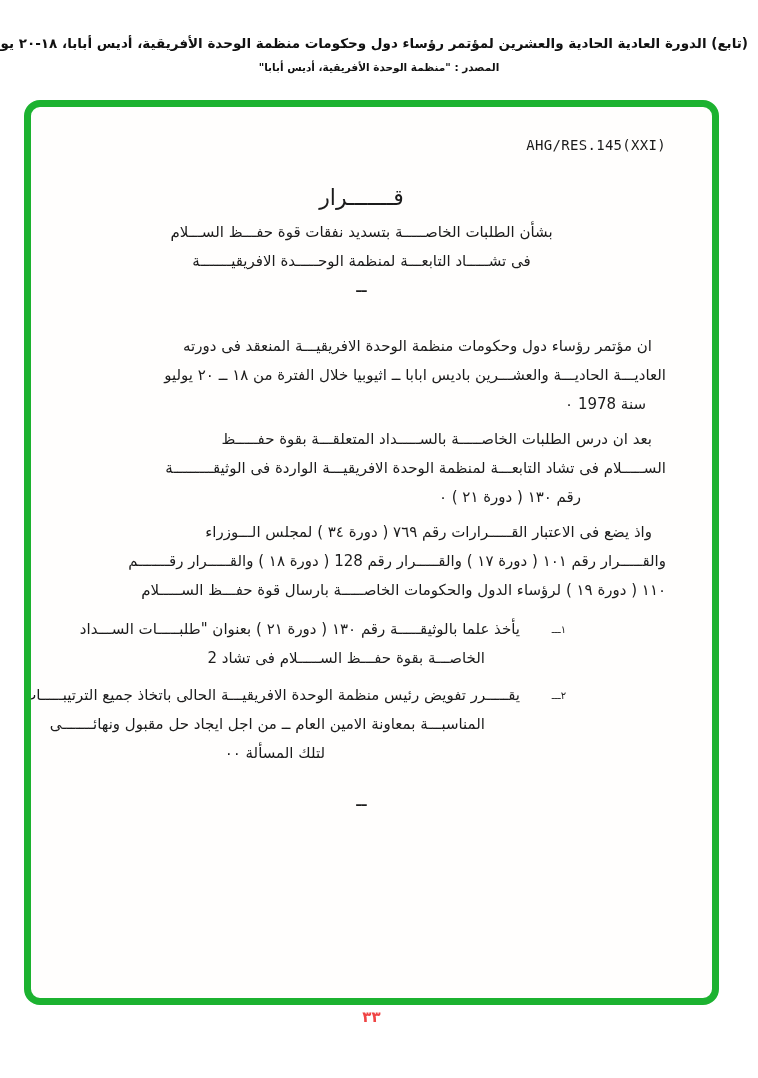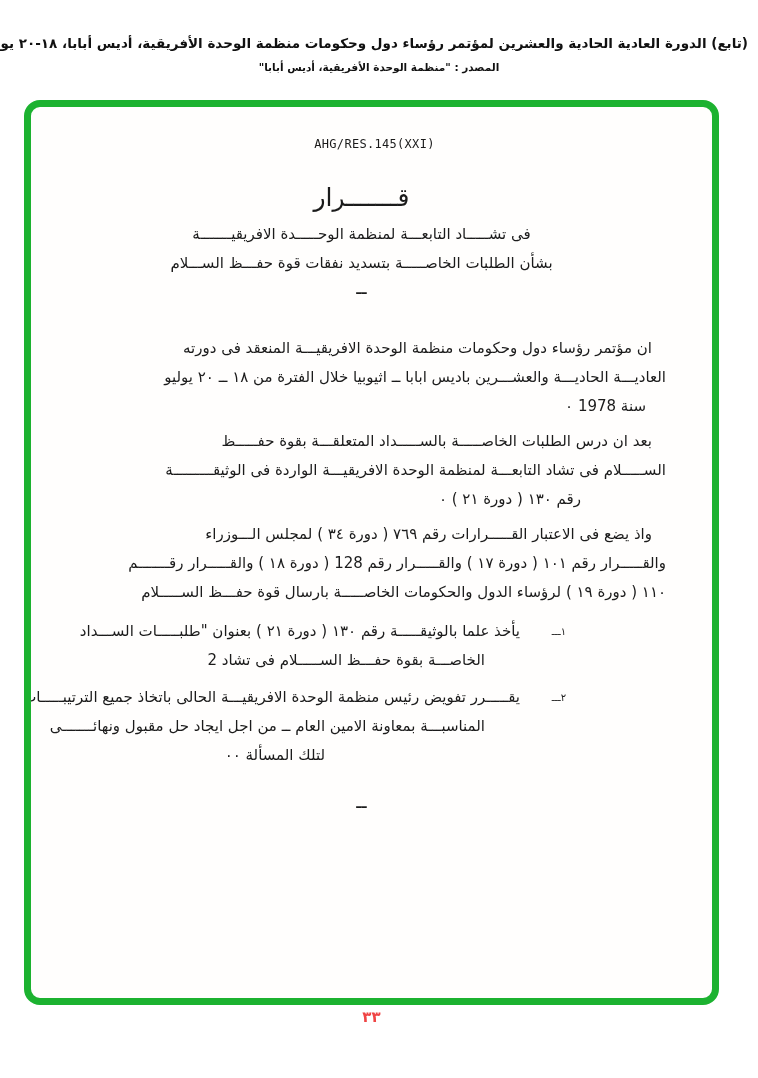--- a/index.html
+++ b/index.html
@@ -16,24 +16,24 @@
   .hdr2 {
     position:absolute; top:61px; left:0; right:0;
     text-align:center; font-weight:bold; font-size:10.5px; color:#111;
   }
   .frame {
     position:absolute; top:100px; left:24px; width:695px; height:905px;
     box-sizing:border-box; border:7px solid #1cb230; border-radius:16px;
     padding:30px 46px 0 26px; overflow:hidden; background:#fffefd;
   }
   .ref {
-    direction:ltr; text-align:center; padding-left:26px;
-    font-family:"DejaVu Sans Mono", monospace; font-size:12px; letter-spacing:0.3px;
+    direction:ltr; text-align:right; padding-left:26px;
+    font-family:"DejaVu Sans Mono", monospace; font-size:14px; letter-spacing:0.3px;
   }
-  .title { margin-top:32px; text-align:center; font-size:25px; letter-spacing:0.5px; }
+  .title { margin-top:32px; text-align:center; font-size:22px; letter-spacing:0.5px; }
   .subtitle { margin-top:8px; text-align:center; font-size:15.5px; line-height:32px; }
   .divider { margin-top:2px; text-align:center; font-weight:bold; font-size:15px; line-height:18px; }
   .paras { margin-top:36px; }
   .para + .para { margin-top:6px; }
   .line { text-align:right; font-size:15px; line-height:29px; white-space:nowrap; }
   .fl { text-indent:14px; }
   .pr20 { padding-right:20px; }
   .pr35 { padding-right:35px; }
   .pr85 { padding-right:85px; }
   .pr90 { padding-right:90px; }
@@ -57,22 +57,22 @@
   <div class="hdr1">(تابع) الدورة العادية الحادية والعشرين لمؤتمر رؤساء دول وحكومات منظمة الوحدة الأفريقية، أديس أبابا، ١٨-٢٠ يوليه ١٩٨٥</div>
   <div class="hdr2">المصدر :  "منظمة الوحدة الأفريقية، أديس أبابا"</div>
 
   <div class="frame">
 
     <div class="ref">AHG/RES.145(XXI)</div>
 
     <div class="title">قـــــــرار</div>
 
     <div class="subtitle">
+      <div class="line" style="text-align:center">بشأن الطلبات الخاصـــــة بتسديد نفقات قوة حفـــظ الســـلام</div>
       <div class="line" style="text-align:center">فى تشـــــاد التابعـــة لمنظمة الوحـــــدة الافريقيـــــــة</div>
-      <div class="line" style="text-align:center">بشأن الطلبات الخاصـــــة بتسديد نفقات قوة حفـــظ الســـلام</div>
     </div>
 
     <div class="divider">ــ</div>
 
     <div class="paras">
 
       <div class="para">
         <div class="line fl">ان مؤتمر رؤساء دول وحكومات منظمة الوحدة الافريقيـــة المنعقد فى دورته</div>
         <div class="line">العاديـــة الحاديـــة والعشـــرين باديس ابابا ــ اثيوبيا خلال الفترة من ١٨ ــ ٢٠ يوليو</div>
         <div class="line pr20">سنة 1978 ٠</div>

